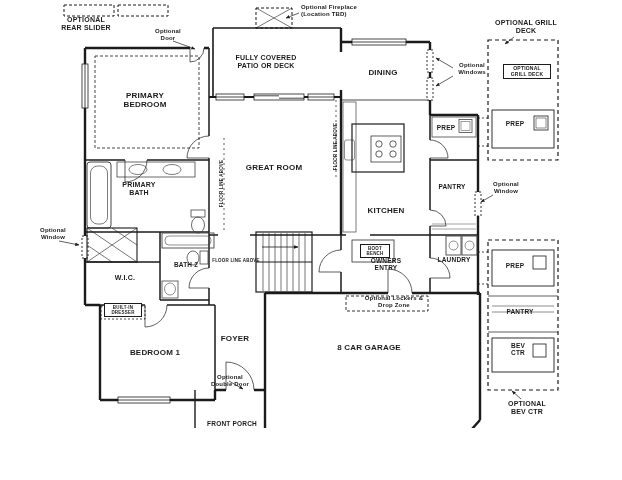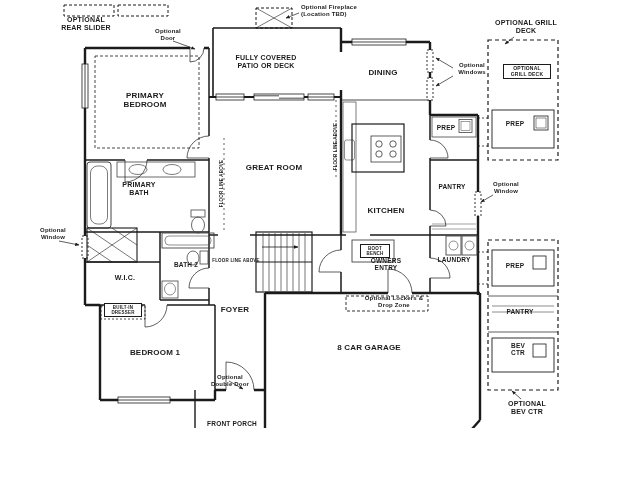--- a/index.html
+++ b/index.html
@@ -254,21 +254,21 @@
 <div class="lbl s8" style="left:358px; top:207px; width:56px;">KITCHEN</div>
 <div class="lbl s6" style="left:35px;  top:227px; width:36px;">Optional Window</div>
 <div class="lbl s65" style="left:165px; top:261px; width:42px;">BATH 2</div>
 <div class="lbl s7" style="left:102px; top:274px; width:46px;">W.I.C.</div>
 <div class="lbl s65" style="left:366px; top:257px; width:40px;">OWNERS ENTRY</div>
 <div class="lbl s65" style="left:430px; top:256px; width:48px;">LAUNDRY</div>
 <div class="lbl s65" style="left:501px; top:262px; width:28px;">PREP</div>
 <div class="lbl s6" style="left:361px; top:295px; width:66px;">Optional Lockers &amp; Drop Zone</div>
 <div class="lbl s45 boxed" style="left:104px; top:303px; width:34px;">BUILT-IN DRESSER</div>
 <div class="lbl s65" style="left:497px; top:308px; width:46px;">PANTRY</div>
-<div class="lbl s8" style="left:212px; top:306px; width:46px;">FOYER</div>
+<div class="lbl s8" style="left:212px; top:335px; width:46px;">FOYER</div>
 <div class="lbl s8" style="left:122px; top:349px; width:66px;">BEDROOM 1</div>
 <div class="lbl s8" style="left:322px; top:344px; width:94px;">8 CAR GARAGE</div>
 <div class="lbl s65" style="left:506px; top:342px; width:24px;">BEV CTR</div>
 <div class="lbl s6" style="left:207px; top:374px; width:46px;">Optional Double Door</div>
 <div class="lbl s7" style="left:502px; top:400px; width:50px;">OPTIONAL BEV CTR</div>
 <div class="lbl s65" style="left:203px; top:420px; width:58px;">FRONT PORCH</div>
 <div class="lbl s45 vert" style="left:194px; top:181px; width:56px;">FLOOR LINE ABOVE</div>
 <div class="lbl s45 vert" style="left:308px; top:144px; width:56px;">FLOOR LINE ABOVE</div>
 <div class="lbl s45" style="left:211px; top:258px; width:50px;">FLOOR LINE ABOVE</div>
 <div class="lbl s45 boxed" style="left:360px; top:244px; width:26px;">BOOT BENCH</div>

